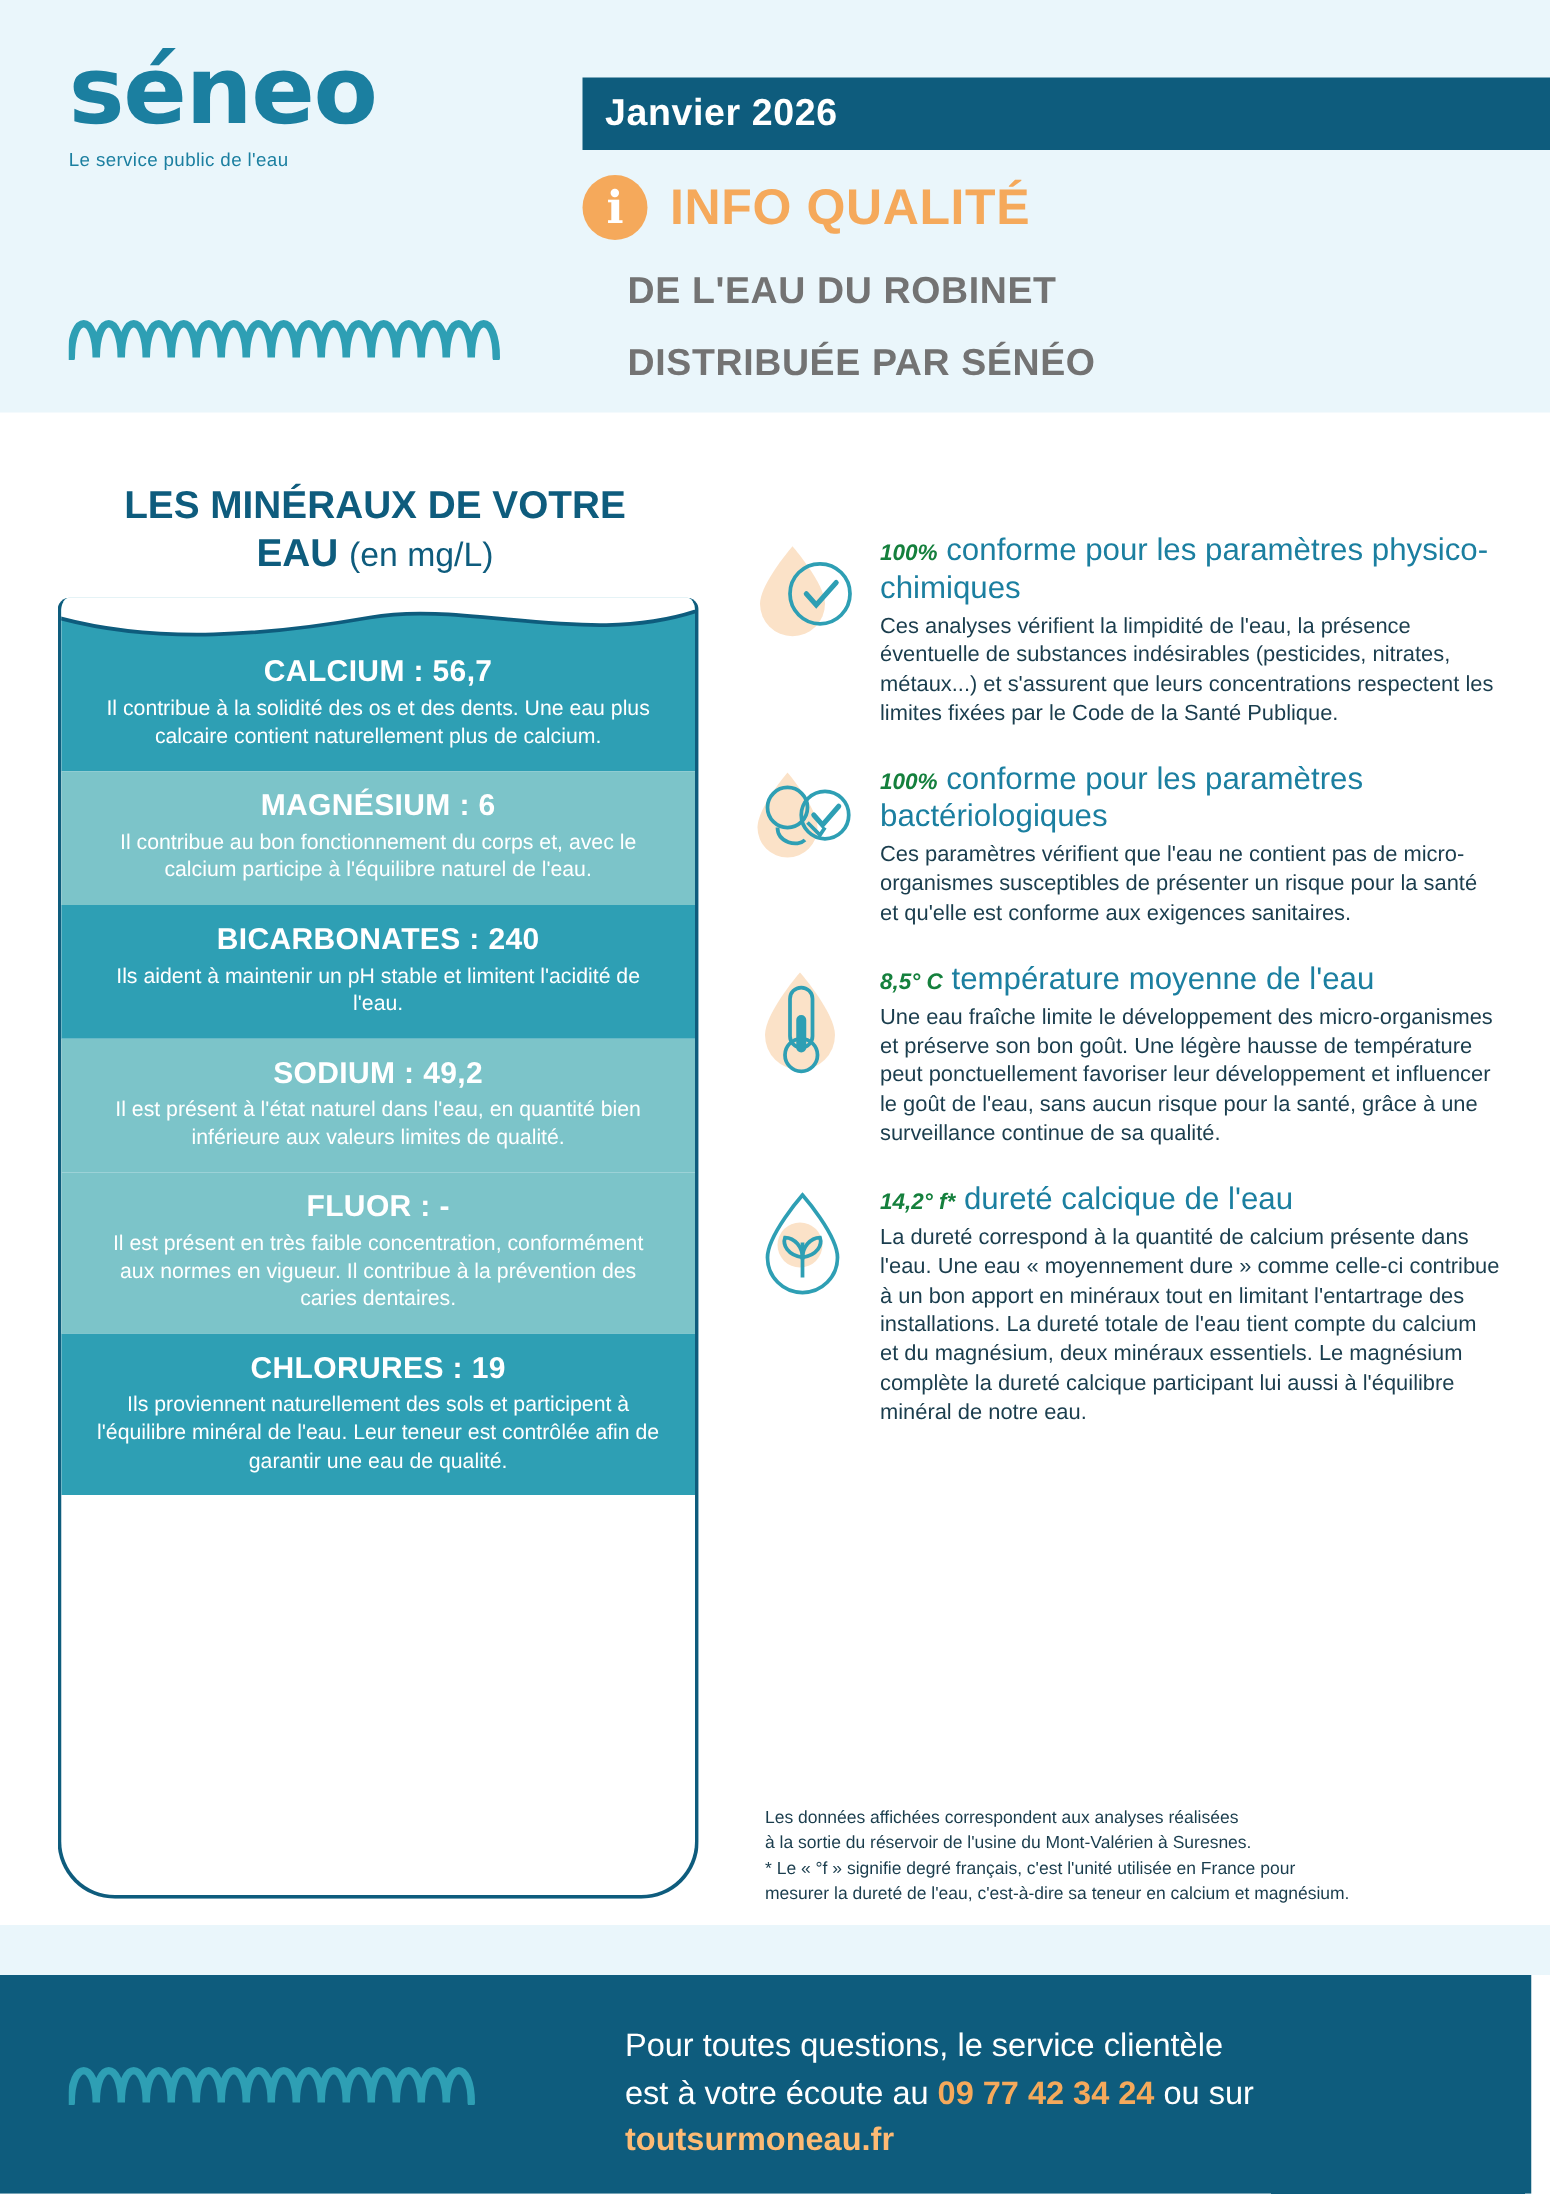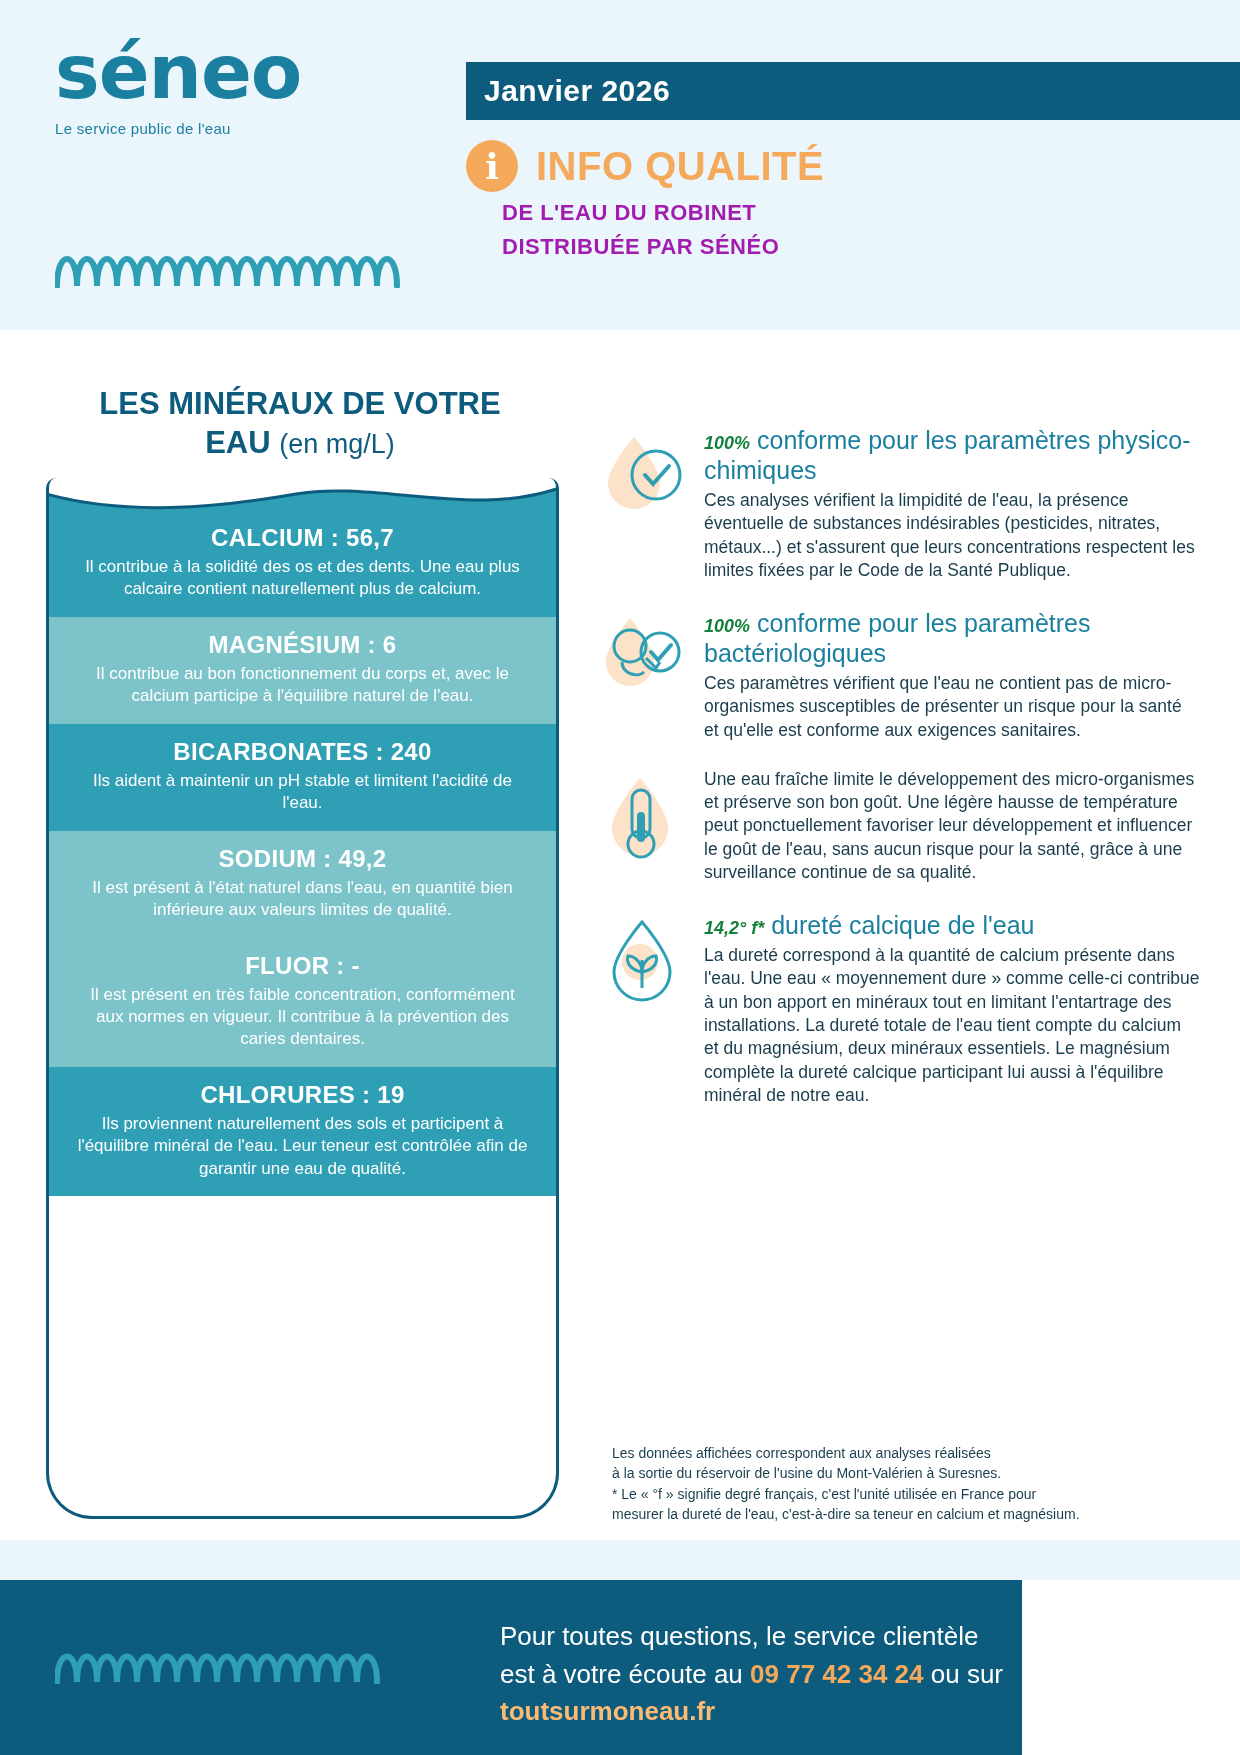--- a/index.html
+++ b/index.html
@@ -88,26 +88,26 @@
     font-family: "DejaVu Serif", serif;
     margin-right: 18px;
   }
   .info-title {
     font-size: 40px;
     font-weight: bold;
     color: #f5a95b;
     letter-spacing: 0.5px;
   }
   .info-line2, .info-line3 {
-    font-size: 22px;
-    font-weight: bold;
-    color: #a21caf;
+    font-size: 30px;
+    font-weight: bold;
+    color: #737373;
     letter-spacing: 0.5px;
     margin-left: 36px;
-    margin-top: 8px;
+    margin-top: 24px;
   }
 
   
   .left-title {
     position: absolute;
     left: 30px;
     top: 385px;
     width: 540px;
     text-align: center;
     color: #0e5c7d;
@@ -203,21 +203,21 @@
     font-size: 14px;
     color: #1a3d4d;
     line-height: 1.45;
   }
 
   
   .footer {
     position: absolute;
     left: 0;
     top: 1580px;
-    width: 1022px;
+    width: 1225px;
     height: 175px;
     background: #0e5c7d;
   }
   .footer-waves {
     position: absolute;
     left: 55px;
     top: 58px;
   }
   .footer-text {
     position: absolute;
@@ -358,20 +358,23 @@
     <div class="fact">
       <div class="fact-icon">
         <svg width="92" height="100" viewBox="0 0 92 100">
           <path d="M40 6 C40 6 12 38 12 56 a28 28 0 0 0 56 0 C68 38 40 6 40 6Z" fill="#fbe2c8"></path>
           <rect x="32" y="18" width="18" height="48" rx="9" fill="none" stroke="#2e9fb4" stroke-width="3"></rect>
           <circle cx="41" cy="72" r="13" fill="none" stroke="#2e9fb4" stroke-width="3"></circle>
           <rect x="37" y="40" width="8" height="30" rx="4" fill="#2e9fb4"></rect>
         </svg>
       </div>
       <div class="fact-body">
+        <div class="fact-head">
+          <b>8,5° C</b><span> température moyenne de l'eau</span>
+        </div>
         <div class="fact-text">Une eau fraîche limite le développement des micro-organismes et préserve son bon goût. Une légère hausse de température peut ponctuellement favoriser leur développement et influencer le goût de l'eau, sans aucun risque pour la santé, grâce à une surveillance continue de sa qualité.</div>
       </div>
     </div>
 
     <div class="fact">
       <div class="fact-icon">
         <svg width="92" height="100" viewBox="0 0 92 100">
           <path d="M42 8 C42 8 14 40 14 58 a28 28 0 0 0 56 0 C70 40 42 8 42 8Z" fill="none" stroke="#2e9fb4" stroke-width="3"></path>
           <circle cx="40" cy="48" r="18" fill="#fbe2c8"></circle>
           <path d="M42 46 v28" stroke="#2e9fb4" stroke-width="3"></path>

